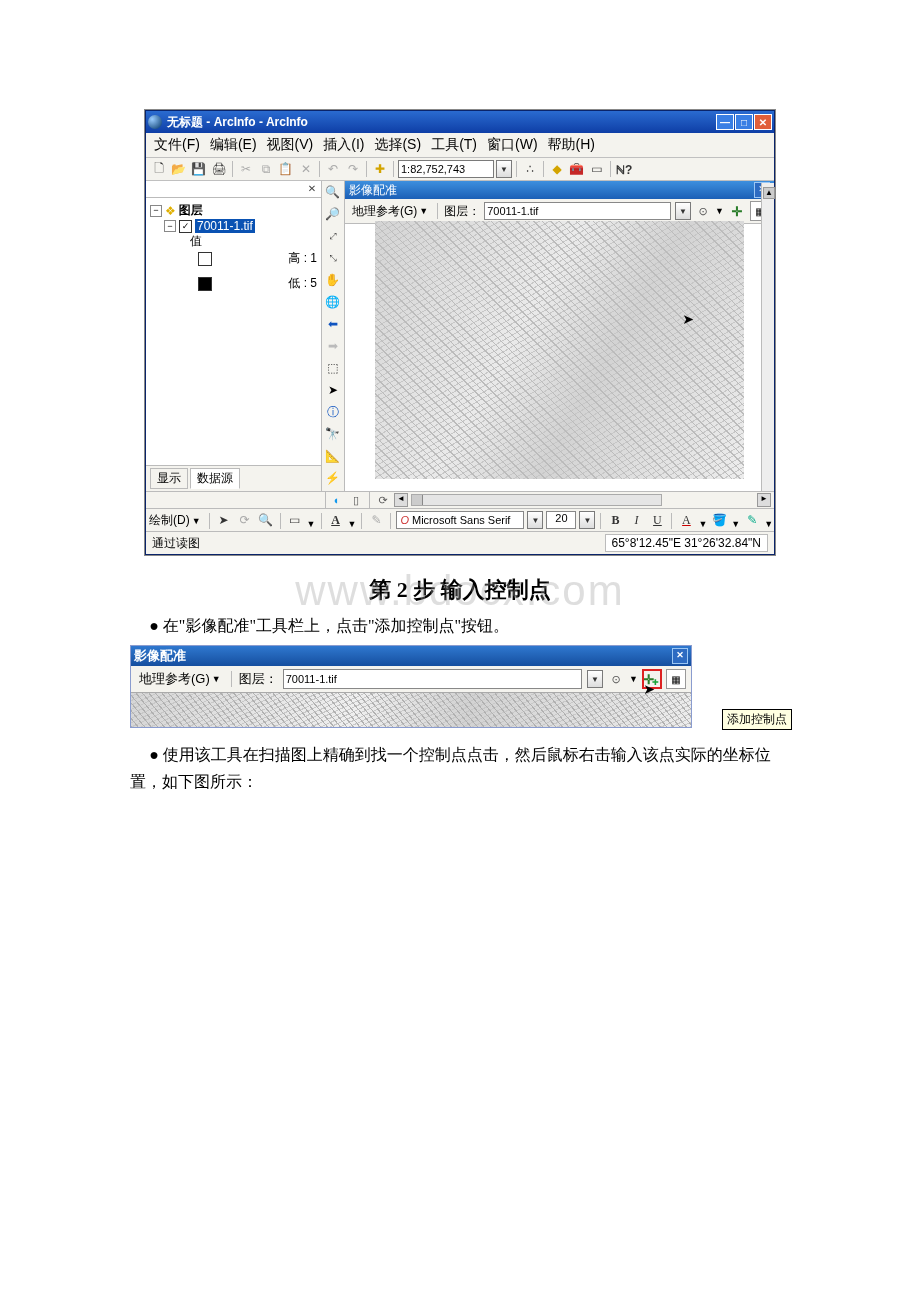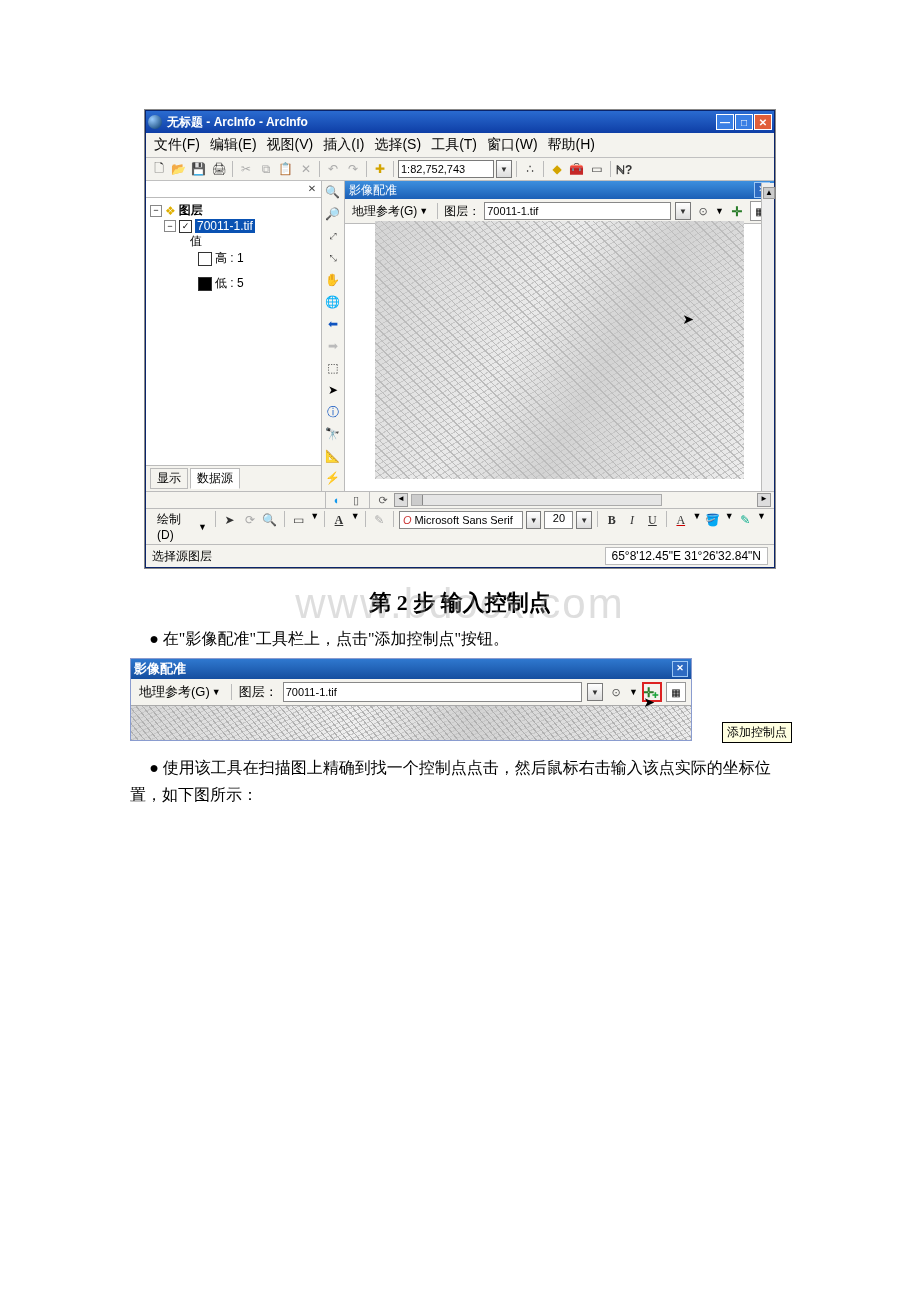--- a/index.html
+++ b/index.html
@@ -102,21 +102,21 @@
   .toc {
     flex:1;
     padding: 4px 4px;
     font-size: 12px;
     font-family: "SimSun", sans-serif;
     overflow: hidden;
   }
   .toc-row { display:flex; align-items:center; gap:3px; white-space:nowrap; }
   .toc-row.indent1 { padding-left: 14px; }
   .toc-row.indent2 { padding-left: 40px; }
-  .toc-row.indent3 { padding-left: 48px; }
+  .toc-row.indent3 { padding-left: 48px; justify-content: space-between; }
   .node-toggle { width:10px;height:10px;border:1px solid #888;display:flex;align-items:center;justify-content:center;font-size:9px;line-height:9px;}
   .layers-icon { color:#e0b000; }
   .chk { width:11px;height:11px;border:1px solid #333;display:flex;align-items:center;justify-content:center;font-size:9px;}
   .chk::after { content:"✓"; color:#000; font-size:9px; }
   .sel-name { background:#0a52b3;color:#fff;padding:0 2px;}
   .swatch { width:12px;height:12px;border:1px solid #333; }
   .swatch.white { background:#fff; }
   .swatch.black { background:#000; }
   .toc-tabs {
     display:flex; gap:2px; padding:2px 4px;
@@ -179,23 +179,23 @@
   .view-scroll {
     height:16px; background:#f4f3ee; border-top:1px solid #bbb;
     display:flex; align-items:center; gap:3px; padding:0 3px; font-size:11px;
   }
   .view-scroll .spacer { flex:1; }
   .scroll-track { flex:0 0 40%; height:10px; background:#e5e5e5; border:1px solid #aaa; position:relative; }
   .scroll-track .thumb { position:absolute; left:0; width:10px; height:100%; background:#ccc; border-right:1px solid #888;}
   .scroll-arrow { width:12px;height:12px;border:1px solid #999;background:#ddd;font-size:8px;text-align:center;line-height:10px;}
   
   .draw-bar {
-    display:flex; align-items:flex-start; gap:3px;
+    display:flex; align-items:flex-end; gap:3px;
     background:#f4f3ee; border-top:1px solid #bbb;
-    padding:2px 8px; font-size:12px;
+    padding:2px 0; font-size:12px;
   }
   .draw-bar .fontname {
     width:120px; height:16px; border:1px solid #888; background:#fff;
     display:flex; align-items:center; padding:0 3px; font-size:11px;
     font-family: Arial;
   }
   .draw-bar .fontsize {
     width:28px; height:16px; border:1px solid #888; background:#fff;
     text-align:center; font-size:11px;
   }
@@ -462,21 +462,21 @@
       <span class="tsep"></span>
       <span class="tbtn" style="font-family:serif;text-decoration:underline;text-decoration-color:#c00;">A</span>
       <span style="font-size:9px;">▼</span>
       <span class="tbtn" style="color:#0a8;">🪣</span>
       <span style="font-size:9px;">▼</span>
       <span class="tbtn" style="color:#0a8;">✎</span>
       <span style="font-size:9px;">▼</span>
     </div>
 
     <div class="status-bar">
-      <span class="status-msg">选择源图层</span>
+      <span class="status-msg">通过读图</span>
       <span class="status-sep"></span>
       <span class="coord-box">65°8'12.45"E  31°26'32.84"N</span>
     </div>
   </div>
 
   <div class="watermark-wrap">
     <h2 class="step-head">第 2 步 输入控制点</h2>
     <div class="watermark">www.bdocx.com</div>
   </div>
 

